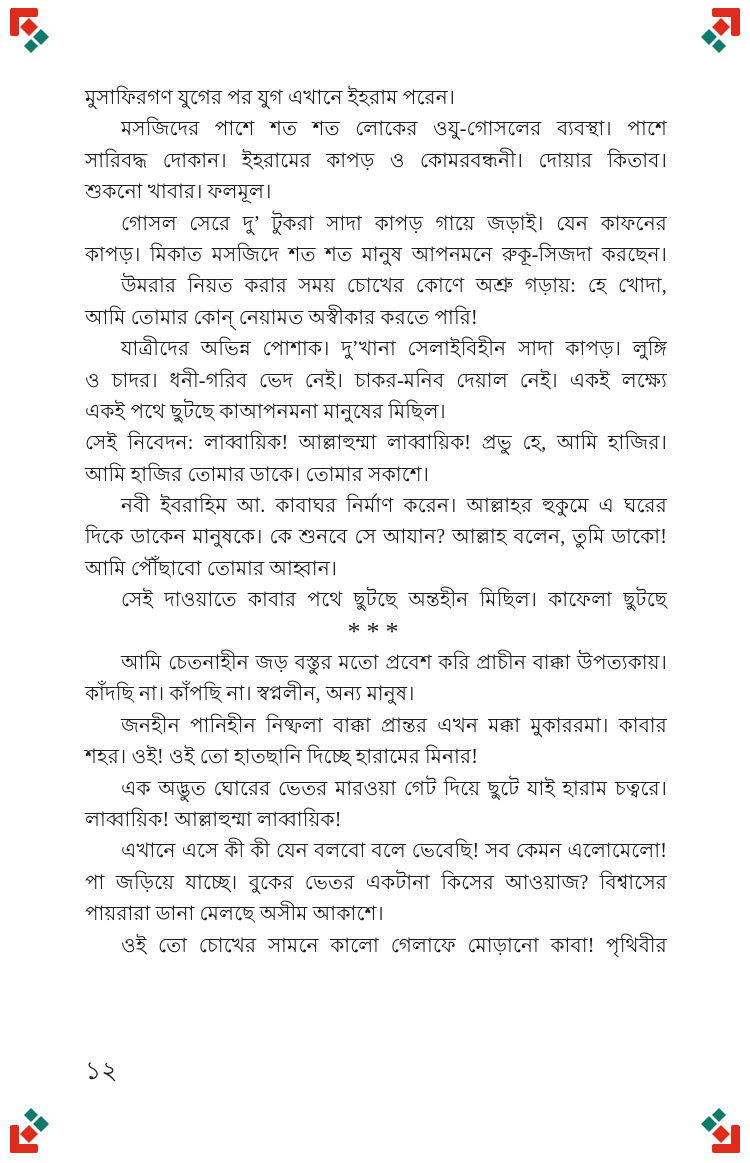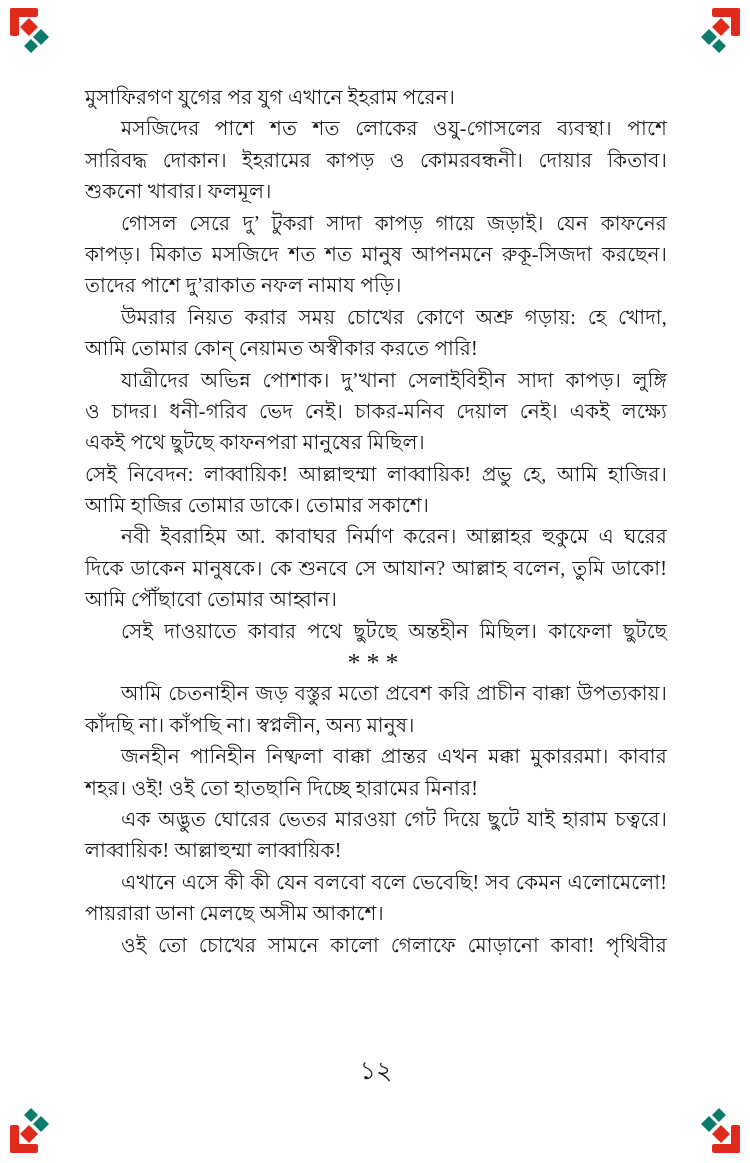--- a/index.html
+++ b/index.html
@@ -32,21 +32,21 @@
     letter-spacing:.2px;
   }
   .line.para-end{text-align-last:left;}
   .line.indent{text-indent:36px;}
   .line.center{
     text-align:center;text-align-last:center;
     letter-spacing:6px;font-size:26px;
   }
   .page-num{
     position:absolute;top:1056px;left:85px;width:582px;
-    text-align:center;font-size:25px;line-height:30px;
+    font-size:25px;line-height:30px;
   }
 </style>
 </head>
 <body>
 
 <svg width="0" height="0" style="position:absolute" aria-hidden="true">
   <defs>
     <g id="corner-orn">
       <rect x="0" y="0" width="28" height="9" rx="2" class="orn-red"></rect>
       <rect x="0" y="0" width="9" height="28" rx="2" class="orn-red"></rect>
@@ -71,37 +71,37 @@
   </svg>
 
 <div class="text-block">
 
 <div class="line para-end">মুসাফিরগণ যুগের পর যুগ এখানে ইহরাম পরেন।</div>
     <div class="line indent">মসজিদের পাশে শত শত লোকের ওযু-গোসলের ব্যবস্থা। পাশে</div>
     <div class="line">সারিবদ্ধ দোকান। ইহরামের কাপড় ও কোমরবন্ধনী। দোয়ার কিতাব।</div>
     <div class="line para-end">শুকনো খাবার। ফলমূল।</div>
     <div class="line indent">গোসল সেরে দু’ টুকরা সাদা কাপড় গায়ে জড়াই। যেন কাফনের</div>
     <div class="line">কাপড়। মিকাত মসজিদে শত শত মানুষ আপনমনে রুকূ-সিজদা করছেন।</div>
-    <div class="line para-end">তাদের পাশে দু’রাকাত নফল নামায পড়ি।</div>
     <div class="line indent">উমরার নিয়ত করার সময় চোখের কোণে অশ্রু গড়ায়: হে খোদা,</div>
     <div class="line para-end">আমি তোমার কোন্ নেয়ামত অস্বীকার করতে পারি!</div>
     <div class="line indent">যাত্রীদের অভিন্ন পোশাক। দু’খানা সেলাইবিহীন সাদা কাপড়। লুঙ্গি</div>
     <div class="line">ও চাদর। ধনী-গরিব ভেদ নেই। চাকর-মনিব দেয়াল নেই। একই লক্ষ্যে</div>
-    <div class="line para-end">একই পথে ছুটছে কাফনপরা মানুষের মিছিল।</div>
+    <div class="line para-end">একই পথে ছুটছে কাআপনমনা মানুষের মিছিল।</div>
     <div class="line">সেই নিবেদন: লাব্বায়িক! আল্লাহুম্মা লাব্বায়িক! প্রভু হে, আমি হাজির।</div>
     <div class="line para-end">আমি হাজির তোমার ডাকে। তোমার সকাশে।</div>
     <div class="line indent">নবী ইবরাহিম আ. কাবাঘর নির্মাণ করেন। আল্লাহর হুকুমে এ ঘরের</div>
     <div class="line">দিকে ডাকেন মানুষকে। কে শুনবে সে আযান? আল্লাহ বলেন, তুমি ডাকো!</div>
     <div class="line para-end">আমি পৌঁছাবো তোমার আহ্বান।</div>
     <div class="line indent">সেই দাওয়াতে কাবার পথে ছুটছে অন্তহীন মিছিল। কাফেলা ছুটছে</div>
     <div class="line center">***</div>
     <div class="line indent">আমি চেতনাহীন জড় বস্তুর মতো প্রবেশ করি প্রাচীন বাক্কা উপত্যকায়।</div>
     <div class="line para-end">কাঁদছি না। কাঁপছি না। স্বপ্নলীন, অন্য মানুষ।</div>
     <div class="line indent">জনহীন পানিহীন নিষ্ফলা বাক্কা প্রান্তর এখন মক্কা মুকাররমা। কাবার</div>
     <div class="line para-end">শহর। ওই! ওই তো হাতছানি দিচ্ছে হারামের মিনার!</div>
     <div class="line indent">এক অদ্ভুত ঘোরের ভেতর মারওয়া গেট দিয়ে ছুটে যাই হারাম চত্বরে।</div>
     <div class="line para-end">লাব্বায়িক! আল্লাহুম্মা লাব্বায়িক!</div>
     <div class="line indent">এখানে এসে কী কী যেন বলবো বলে ভেবেছি! সব কেমন এলোমেলো!</div>
+    <div class="line">পা জড়িয়ে যাচ্ছে। বুকের ভেতর একটানা কিসের আওয়াজ? বিশ্বাসের</div>
     <div class="line para-end">পায়রারা ডানা মেলছে অসীম আকাশে।</div>
     <div class="line indent">ওই তো চোখের সামনে কালো গেলাফে মোড়ানো কাবা! পৃথিবীর</div>
   </div>
 
 <div class="page-num">১২</div>
 
 </body></html>

